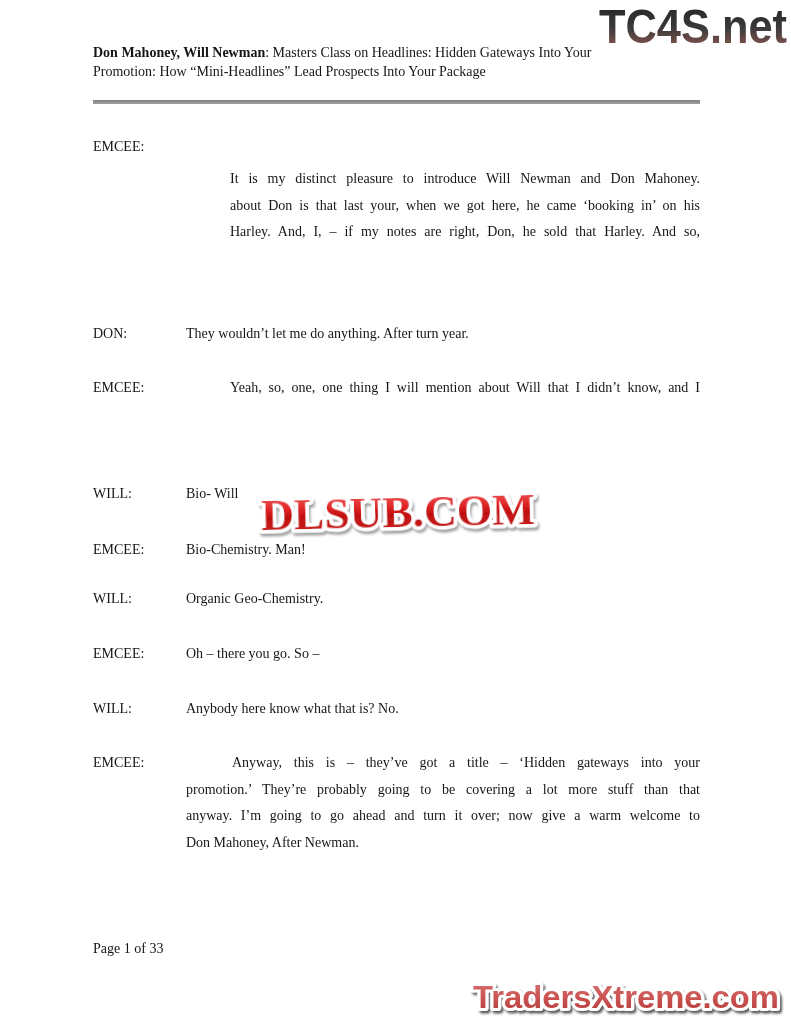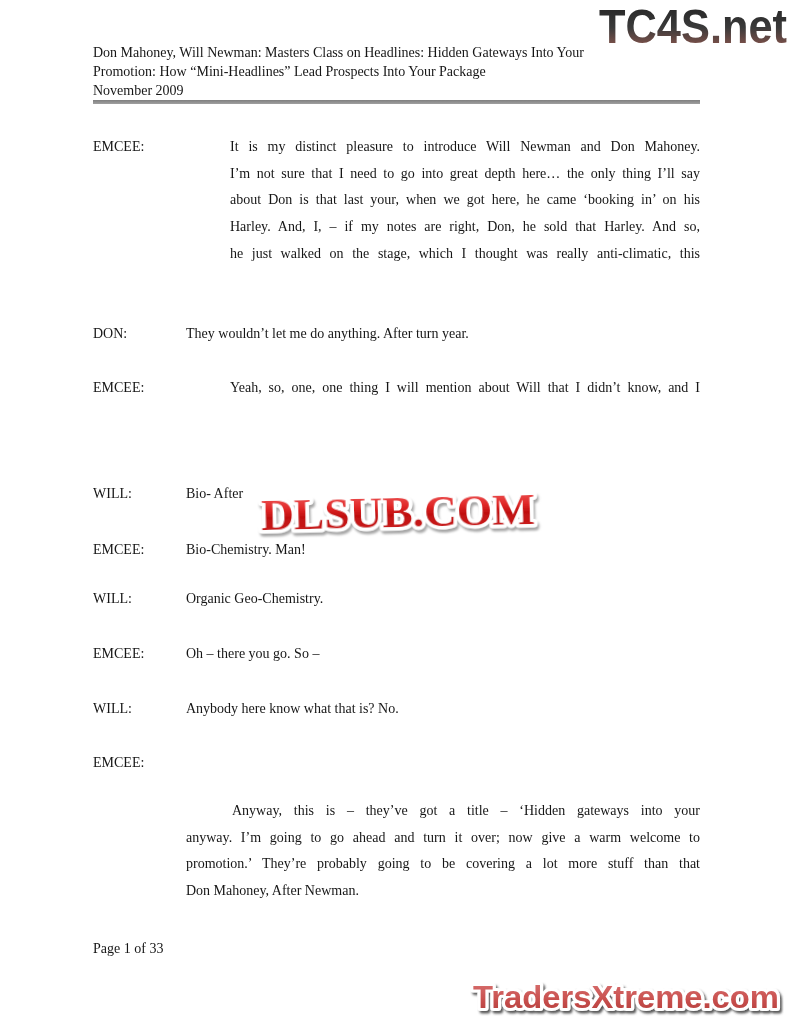--- a/index.html
+++ b/index.html
@@ -5,21 +5,21 @@
   html,body{margin:0;padding:0;}
   body{
     width:791px;height:1024px;position:relative;background:#ffffff;
     font-family:"Liberation Serif", serif;font-size:14px;color:#161616;
     overflow:hidden;
   }
   
   .tc4s-logo{position:absolute;left:594px;top:0;}
   
   .doc-header{position:absolute;left:93px;top:43px;width:620px;line-height:19px;}
-  .doc-header b{font-weight:normal;}
+  .doc-header b{font-weight:bold;}
   
   .header-rule{position:absolute;left:93px;top:100px;width:607px;height:4px;
     background:linear-gradient(#7f7f7f,#a0a0a0);}
   
   .transcript{position:absolute;left:93px;top:0;width:607px;height:1024px;}
   .entry{position:absolute;left:0;width:607px;line-height:26.7px;}
   .speaker{position:absolute;left:0;top:0;white-space:pre;}
   .utt{position:absolute;top:0;}
   .tline{text-align:left;}
   .tline.just{text-align:justify;text-align-last:justify;text-justify:inter-word;}
@@ -40,52 +40,49 @@
       <stop offset="0.85" stop-color="#7c514a"></stop>
       <stop offset="1" stop-color="#9a655c"></stop>
     </linearGradient>
   </defs>
   <text x="99" y="43" text-anchor="middle" font-family="Liberation Sans, sans-serif" font-weight="bold" font-size="48" textLength="188" lengthAdjust="spacingAndGlyphs" fill="url(#gTC)">TC4S.net</text>
 </svg>
 
 <div class="doc-header">
   <div><b>Don Mahoney, Will Newman</b><span>: Masters Class on Headlines: Hidden Gateways Into Your</span></div>
   <div>Promotion: How “Mini-Headlines” Lead Prospects Into Your Package</div>
-  <div>November 2009</div>
 </div>
 
 <div class="header-rule"></div>
 
 <div class="transcript">
     <div class="entry" style="top: 134px;">
       <div class="speaker">EMCEE:</div>
-      <div class="utt" style="left: 137px; width: 470px;">
+      <div class="utt" style="left: 137px; width: 470px; margin-top: 32px;">
         <div class="tline just">It is my distinct pleasure to introduce Will Newman and Don Mahoney.</div>
-        <div class="tline just">I’m not sure that I need to go into great depth here… the only thing I’ll say</div>
         <div class="tline just">about Don is that last your, when we got here, he came ‘booking in’ on his</div>
         <div class="tline just">Harley. And, I, – if my notes are right, Don, he sold that Harley. And so,</div>
-        <div class="tline just">he just walked on the stage, which I thought was really anti-climatic, this</div>
       </div>
     </div>
     <div class="entry" style="top: 321px;">
       <div class="speaker">DON:</div>
       <div class="utt" style="left: 93px; width: 514px;">
         <div class="tline">They wouldn’t let me do anything. After turn year.</div>
       </div>
     </div>
     <div class="entry" style="top: 375px;">
       <div class="speaker">EMCEE:</div>
       <div class="utt" style="left: 137px; width: 470px;">
         <div class="tline just">Yeah, so, one, one thing I will mention about Will that I didn’t know, and I</div>
       </div>
     </div>
     <div class="entry" style="top: 481px;">
       <div class="speaker">WILL:</div>
       <div class="utt" style="left: 93px; width: 514px;">
-        <div class="tline">Bio- After</div>
+        <div class="tline">Bio- Will</div>
       </div>
     </div>
     <div class="entry" style="top: 537px;">
       <div class="speaker">EMCEE:</div>
       <div class="utt" style="left: 93px; width: 514px;">
         <div class="tline">Bio-Chemistry. Man!</div>
       </div>
     </div>
     <div class="entry" style="top: 586px;">
       <div class="speaker">WILL:</div>
@@ -101,23 +98,23 @@
     </div>
     <div class="entry" style="top: 696px;">
       <div class="speaker">WILL:</div>
       <div class="utt" style="left: 93px; width: 514px;">
         <div class="tline">Anybody here know what that is? No.</div>
       </div>
     </div>
     <div class="entry" style="top: 750px;">
       <div class="speaker">EMCEE:</div>
       <div class="utt" style="left: 93px; width: 514px;">
-        <div class="tline just" style="text-indent: 46px; margin-top: 48px;">Anyway, this is – they’ve got a title – ‘Hidden gateways into your</div>
+        <div class="tline just" style="text-indent: 46px;">Anyway, this is – they’ve got a title – ‘Hidden gateways into your</div>
+        <div class="tline just">promotion.’  They’re probably going to be covering a lot more stuff than that</div>
         <div class="tline just">anyway. I’m going to go ahead and turn it over; now give a warm welcome to</div>
-        <div class="tline just">promotion.’  They’re probably going to be covering a lot more stuff than that</div>
         <div class="tline">Don Mahoney, After Newman.</div>
       </div>
     </div>
   </div>
 
 <svg class="dlsub" width="300" height="58" viewBox="0 0 300 58" aria-hidden="true">
   <defs>
     <linearGradient id="gDL" x1="0" y1="0" x2="0" y2="1">
       <stop offset="0" stop-color="#f26a6a"></stop>
       <stop offset="0.38" stop-color="#e02525"></stop>

